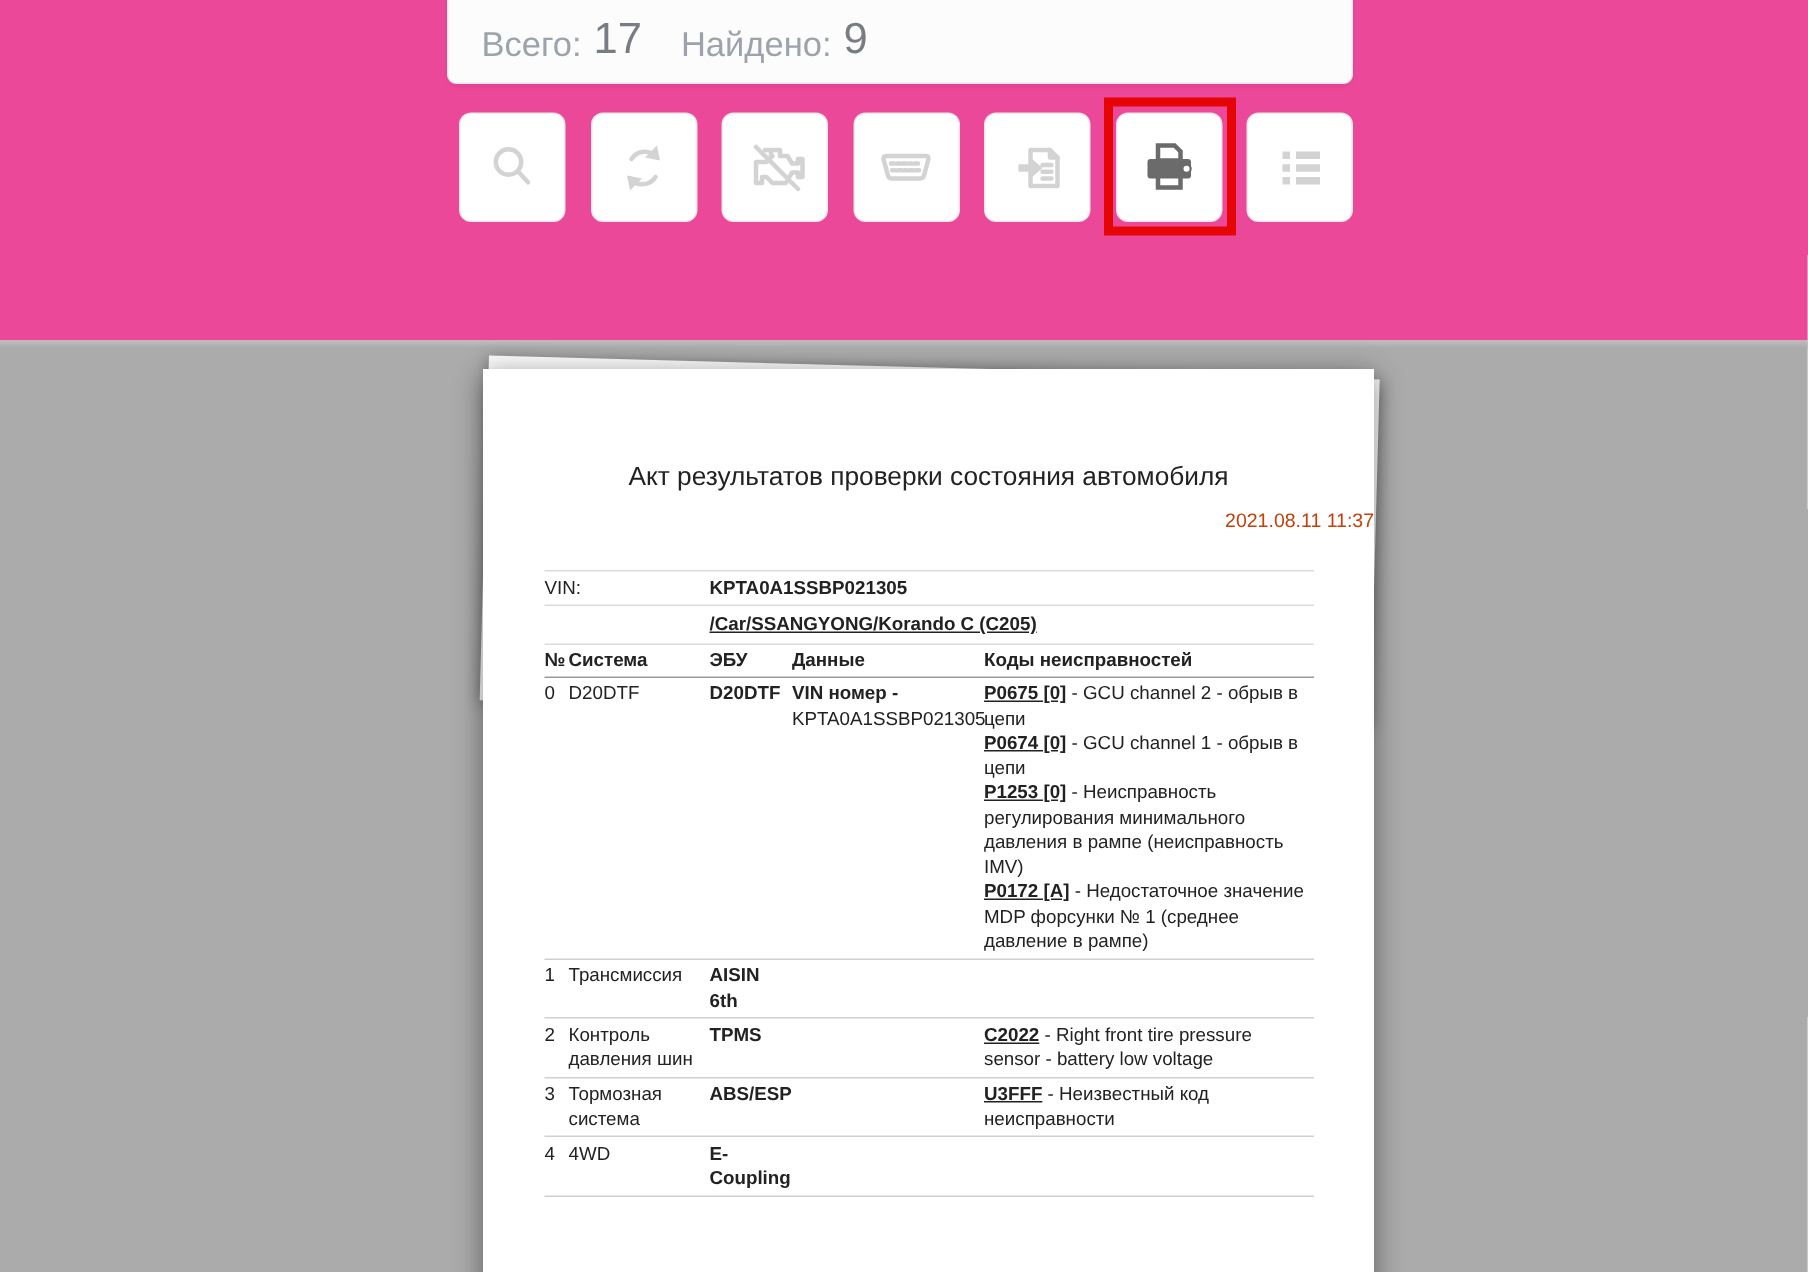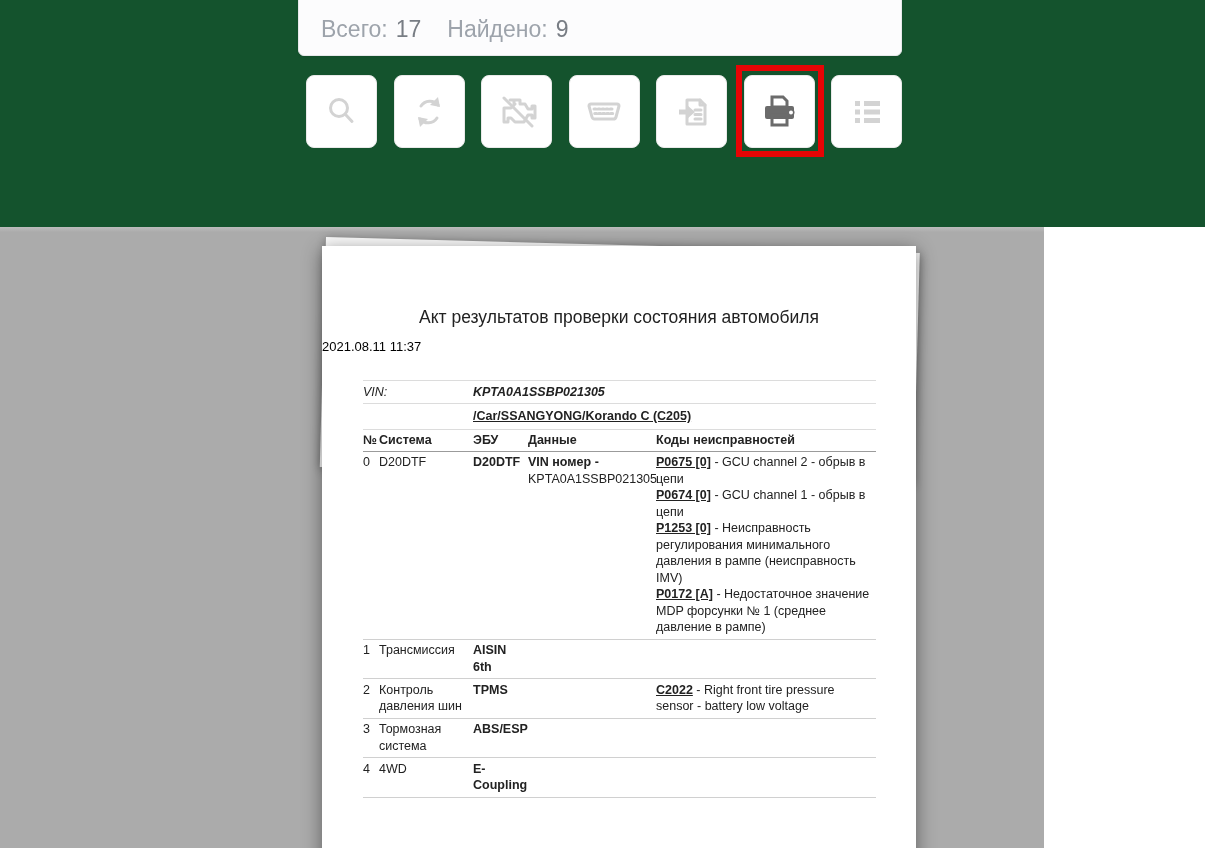--- a/index.html
+++ b/index.html
@@ -1,70 +1,70 @@
 <!DOCTYPE html>
 <html><head>
 <meta charset="utf-8">
 <style>
   * { margin:0; padding:0; box-sizing:border-box; }
   html,body { width:1205px; height:848px; overflow:hidden; background:#fff;
     font-family:"Liberation Sans", sans-serif; }
 
   
-  .top-area { position:absolute; left:0; top:0; width:1205px; height:227px; background:#14532d; }
+  .top-area { position:absolute; left:0; top:0; width:1205px; height:227px; background:#ec4899; }
 
   .cut-fragment { position:absolute; top:0; left:303px; width:22px; height:6px; overflow:hidden; }
   .cut-fragment i { position:absolute; top:-1px; width:3px; height:7px; background:#a8a8a8; }
   .cut-fragment i:nth-child(1){ left:2px; }
   .cut-fragment i:nth-child(2){ left:12px; }
 
   .stats-panel { position:absolute; left:298px; top:-14px; width:604px; height:70px;
     background:#fcfcfd; border:1px solid #e7e8ea; border-radius:6px;
     box-shadow:0 2px 3px rgba(0,0,0,0.05);
     display:flex; align-items:flex-end; padding:0 0 12px 22px; }
   .stats-panel .lbl { font-size:23px; color:#9da3ab; }
-  .stats-panel .val { font-size:23px; color:#787d84; margin-left:8px;margin-top:28px; }
+  .stats-panel .val { font-size:29px; color:#787d84; margin-left:8px;margin-top:28px; }
   .stats-panel .gap { width:26px; }
 
   .toolbar { position:absolute; left:306px; top:75px; height:73px; display:flex; }
   .tb-btn { width:71px; height:73px; margin-right:16.5px; background:#fff;
     border:1px solid #e9e9e9; border-radius:8px;
     display:flex; align-items:center; justify-content:center; cursor:pointer; }
   .tb-btn:last-child { margin-right:0; }
   .tb-btn svg { display:block; }
   .ic { stroke:#d3d3d3; fill:none; stroke-width:3; stroke-linecap:round; stroke-linejoin:round; }
   .ic-fill { fill:#d3d3d3; stroke:none; }
   .ic-dark-fill { fill:#6b6b6b; stroke:none; }
   .ic-dark { stroke:#6b6b6b; fill:none; stroke-width:3; stroke-linecap:round; }
 
   .red-frame { position:absolute; left:736px; top:65px; width:88px; height:92px;
     border:6px solid #e60505; z-index:20; pointer-events:none; }
 
   
-  .preview-area { position:absolute; left:0; top:227px; width:1044px; height:621px;
+  .preview-area { position:absolute; left:0; top:227px; width:1205px; height:621px;
     background:#ababab; }
   .preview-area::before { content:""; position:absolute; left:0; top:0; width:100%; height:5px;
     background:linear-gradient(#bdbdbd, #ababab); }
 
   .back-sheet { position:absolute; left:326px; top:10px; width:594px; height:230px;
     background:#fbfbfb; transform:rotate(1.55deg); transform-origin:0 0;
     box-shadow:0 2px 10px rgba(0,0,0,0.35); }
 
   .page { position:absolute; left:322px; top:19px; width:594px; height:660px;
     background:#ffffff; box-shadow:0 4px 18px rgba(0,0,0,0.45);
     color:#1c1c1c; }
 
   
   .doc-title { margin-top:58px; text-align:center; font-size:17.5px; line-height:26px; color:#222; }
-  .doc-date  { margin-top:8px; text-align:left; font-size:13px; line-height:18px; color:#000000; }
+  .doc-date  { margin-top:8px; text-align:right; font-size:13px; line-height:18px; color:#c2410c; }
 
   .doc-table { margin:24px 40px 0 41px; font-size:12.5px; line-height:16.5px; color:#222;
     border-top:1px solid #dcdcdc; }
   .t-row { display:grid; grid-template-columns:16px 94px 55px 128px 1fr; }
-  .vin-row   { border-bottom:1px solid #dcdcdc; padding:2.5px 0;font-style:italic; }
+  .vin-row   { border-bottom:1px solid #dcdcdc; padding:2.5px 0; }
   .path-row  { border-bottom:1px solid #dcdcdc; padding:4.5px 0;text-decoration:underline; }
   .vin-row .c2, .path-row .c2 { grid-column:3 / 6; }
   .head-row  { border-bottom:1px solid #9b9b9b; padding:2px 0; font-weight:bold; }
   .data-row  { border-bottom:1px solid #d0d0d0; padding:2.5px 0 3px 0; }
   .data-row:last-child { border-bottom:none; }
   .cell { padding-right:6px; }
   .c-ecu div, .c-data div { white-space:nowrap; overflow:visible; }
   .bold { font-weight:bold; }
   .c-codes .code-item b { font-weight:bold;text-decoration:underline; }
 </style>
@@ -214,20 +214,23 @@
               <div class="code-item"><b>C2022</b> - Right front tire pressure sensor - battery low voltage</div>
             </div>
           </div>
           <div class="t-row data-row">
             <div class="cell c-num">3</div>
             <div class="cell c-system">Тормозная система</div>
             <div class="cell c-ecu">
               <div class="bold">ABS/ESP</div>
             </div>
             <div class="cell c-data"></div>
+            <div class="cell c-codes">
+              <div class="code-item"><b>U3FFF</b> - Неизвестный код неисправности</div>
+            </div>
           </div>
           <div class="t-row data-row">
             <div class="cell c-num">4</div>
             <div class="cell c-system">4WD</div>
             <div class="cell c-ecu">
               <div class="bold">E-</div>
               <div class="bold">Coupling</div>
             </div>
             <div class="cell c-data"></div>
             <div class="cell c-codes"></div>

